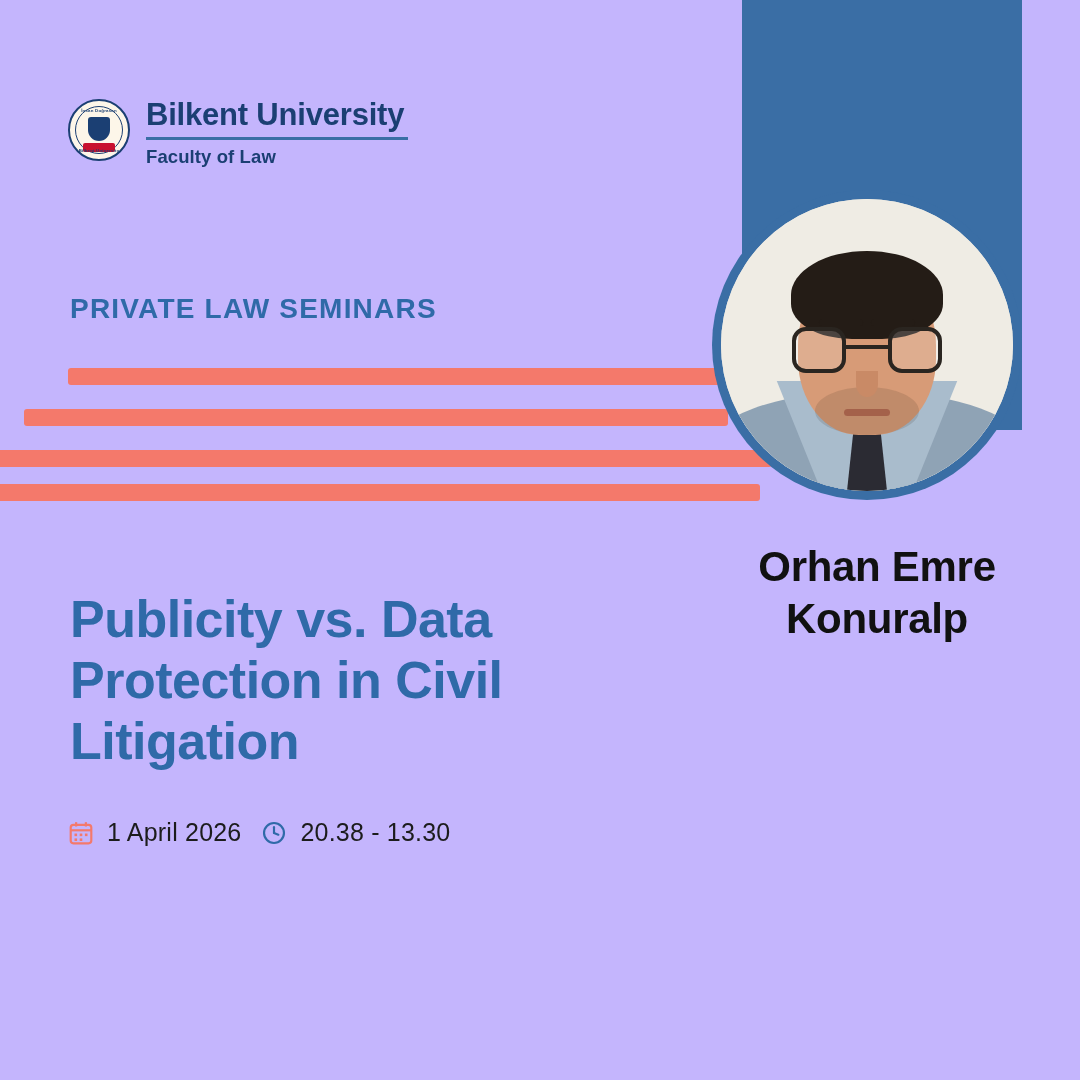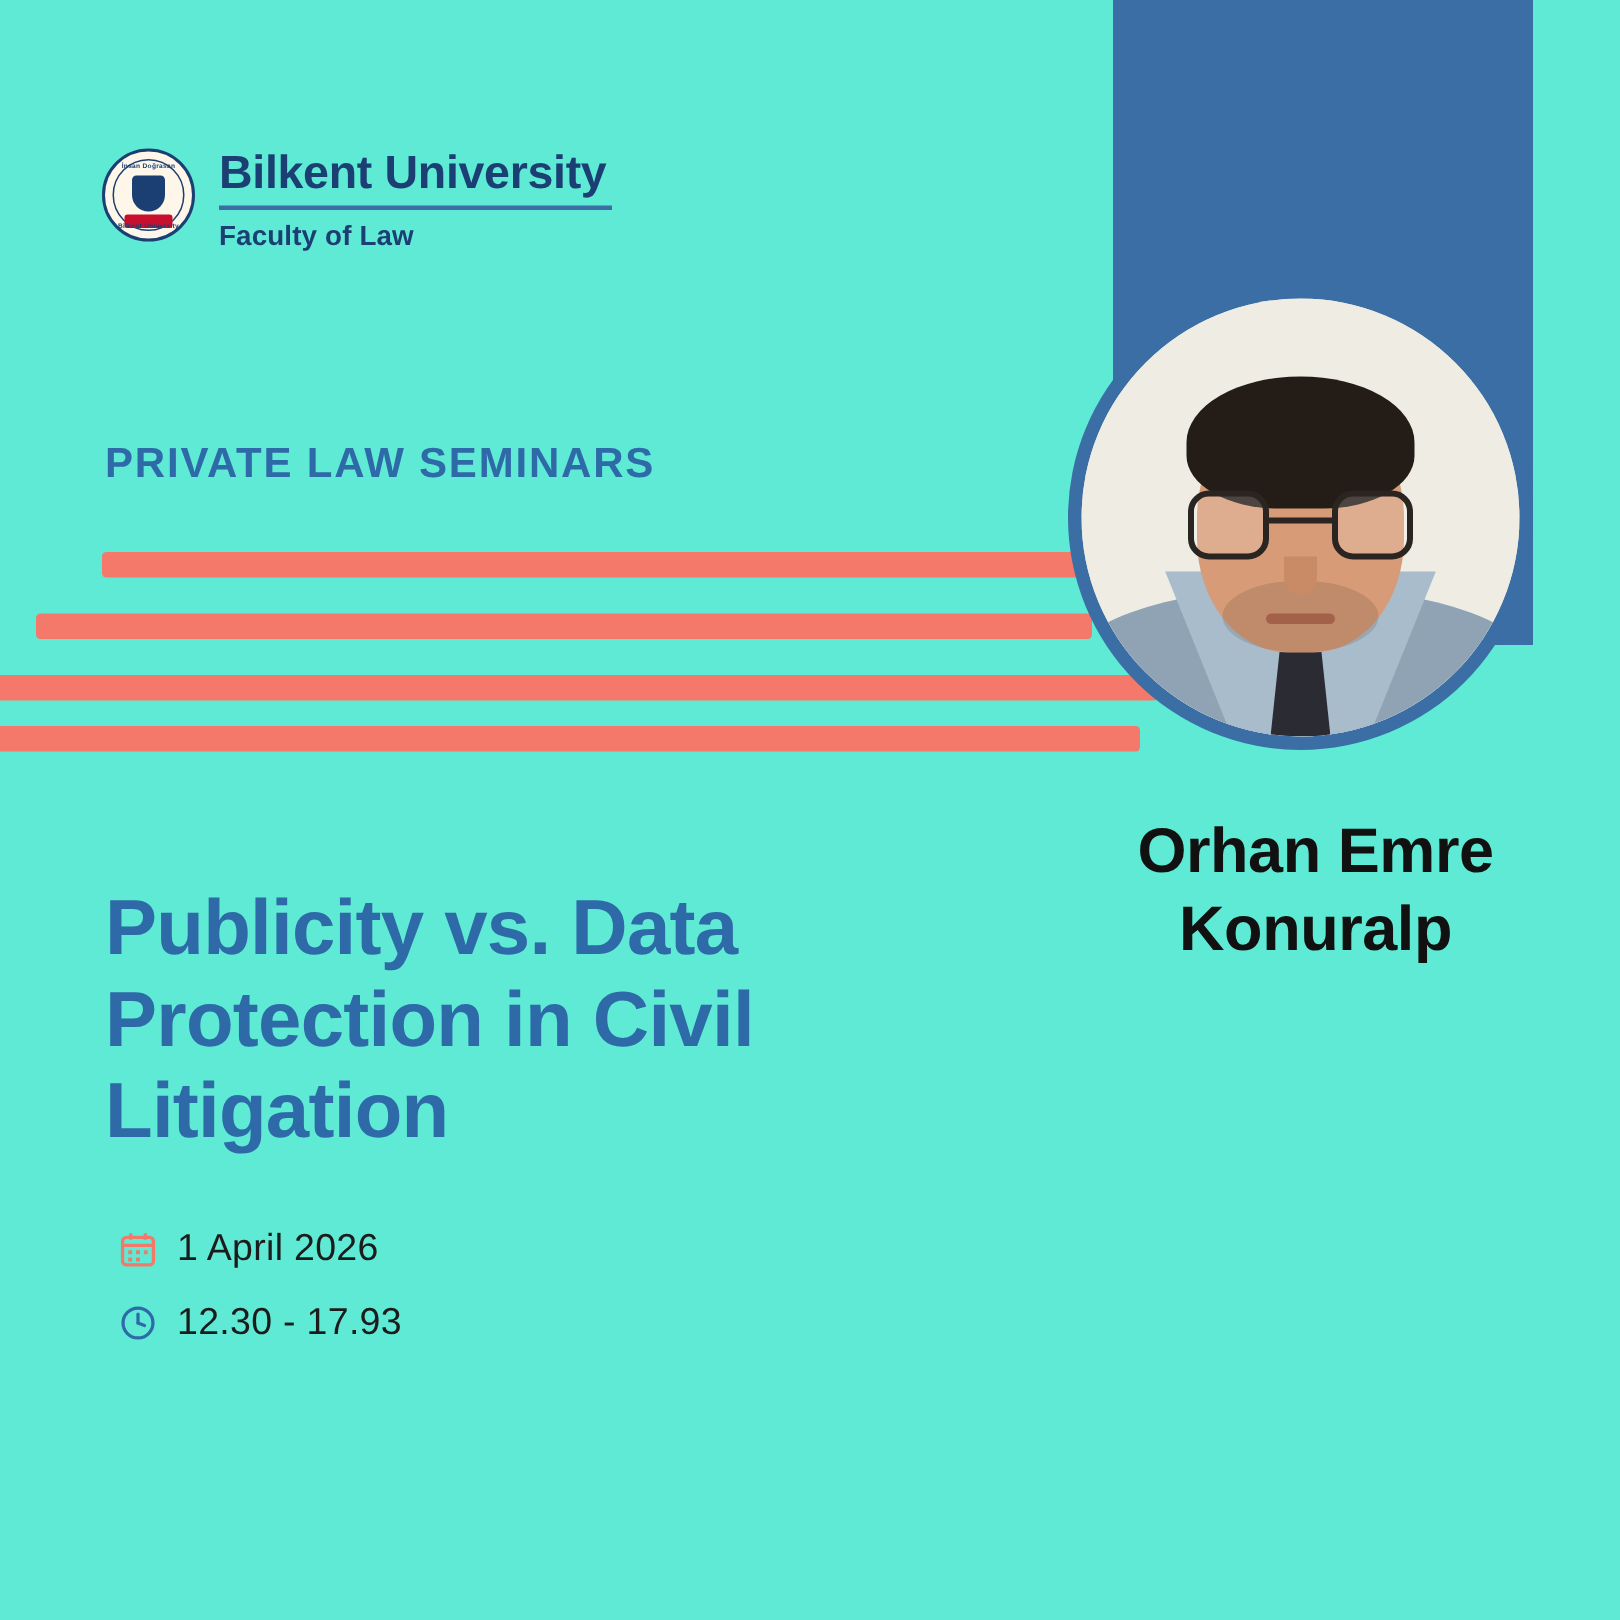--- a/index.html
+++ b/index.html
@@ -5,21 +5,21 @@
   * { margin:0; padding:0; box-sizing:border-box; }
   html, body {
     width:1080px; height:1080px;
     font-family:"Liberation Sans", sans-serif;
     background:#fdf6e9;
     overflow:hidden;
   }
   #poster {
     position:relative;
     width:1080px; height:1080px;
-    background:#5eead4;
+    background:#c4b5fd;
   }
 
   
   .blue-banner {
     position:absolute;
     left:742px; top:0;
     width:280px; height:430px;
     background:#3a6ea5;
   }
 
@@ -127,23 +127,22 @@
     line-height:1.17;
     font-weight:bold;
     color:#2f6aa8;
     letter-spacing:-0.5px;
     margin-top:39px;
   }
 
   
   .details {
     position:absolute;
-    left:79px; top:818px;
+    left:68px; top:818px;
     display:flex;
-    flex-direction:column;
     gap:20px;
   }
   .detail-row {
     display:flex;
     align-items:center;
     gap:13px;
   }
   .detail-text {
     font-size:25px;
     color:#1c1c1c;
@@ -353,21 +352,21 @@
       </svg>
       <span class="detail-text">1 April 2026</span>
     </div>
 
     <div class="detail-row">
       <svg class="ico" viewBox="0 0 24 24">
         <circle cx="12" cy="12" r="9.2" fill="none" stroke="#2f6aa8" stroke-width="2"></circle>
         <line x1="12" y1="12" x2="12" y2="6.6" stroke="#2f6aa8" stroke-width="2" stroke-linecap="round"></line>
         <line x1="12" y1="12" x2="16" y2="13.6" stroke="#2f6aa8" stroke-width="2" stroke-linecap="round"></line>
       </svg>
-      <span class="detail-text">12.30 - 17.93</span>
+      <span class="detail-text">20.38 - 13.30</span>
     </div>
 
 
   </div>
 
   <div class="portrait-wrap">
     <div class="portrait">
       <div class="p-bg"></div>
       <div class="p-shoulders"></div>
       <div class="p-collar-l"></div>

